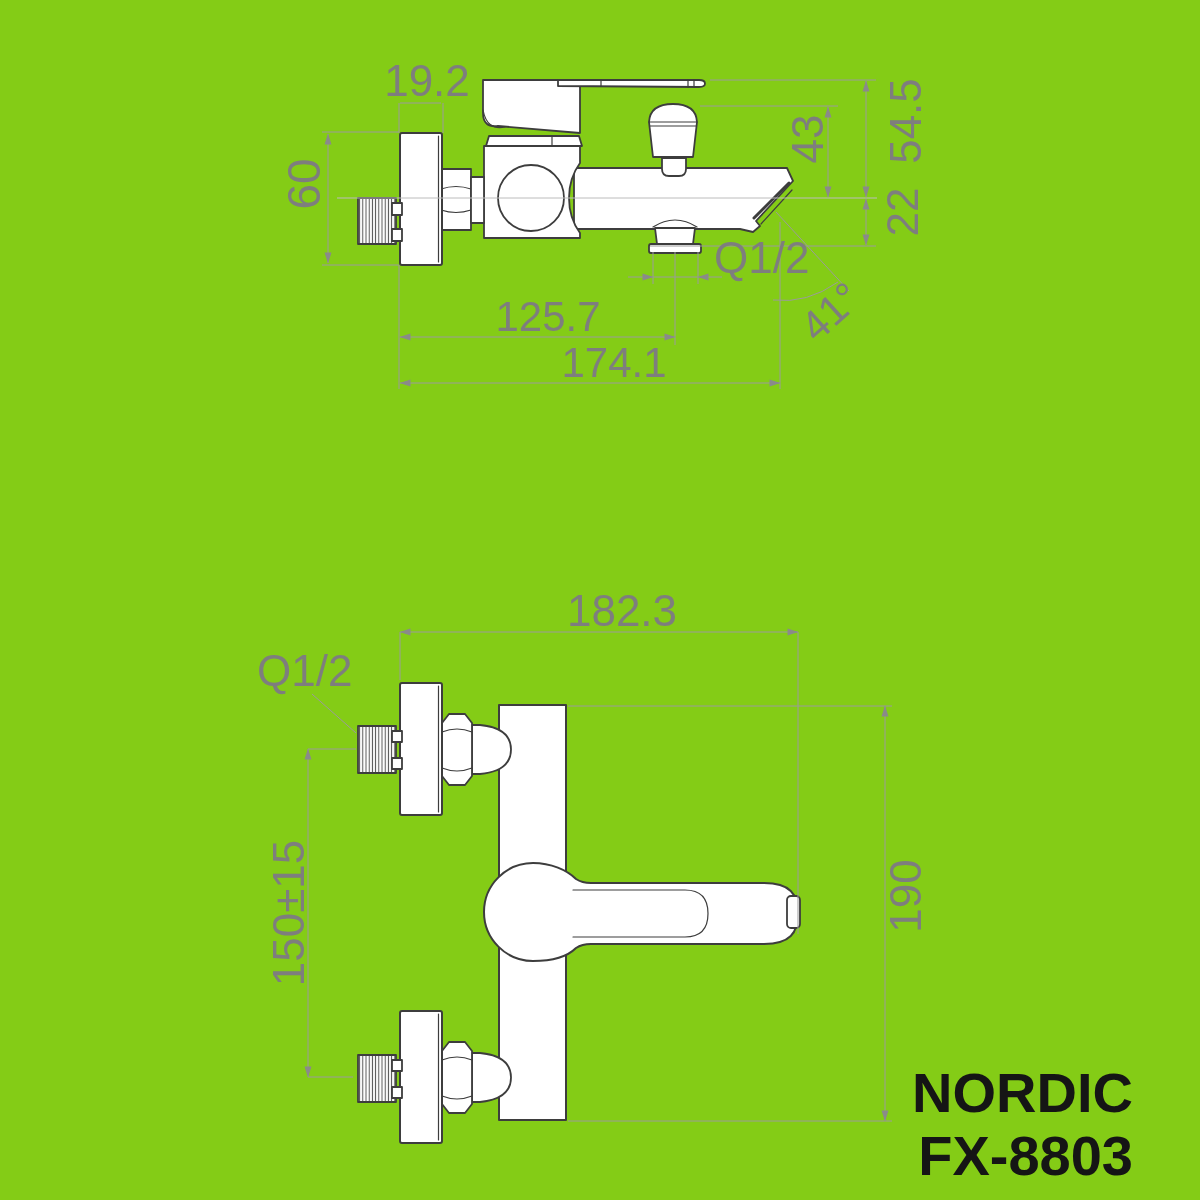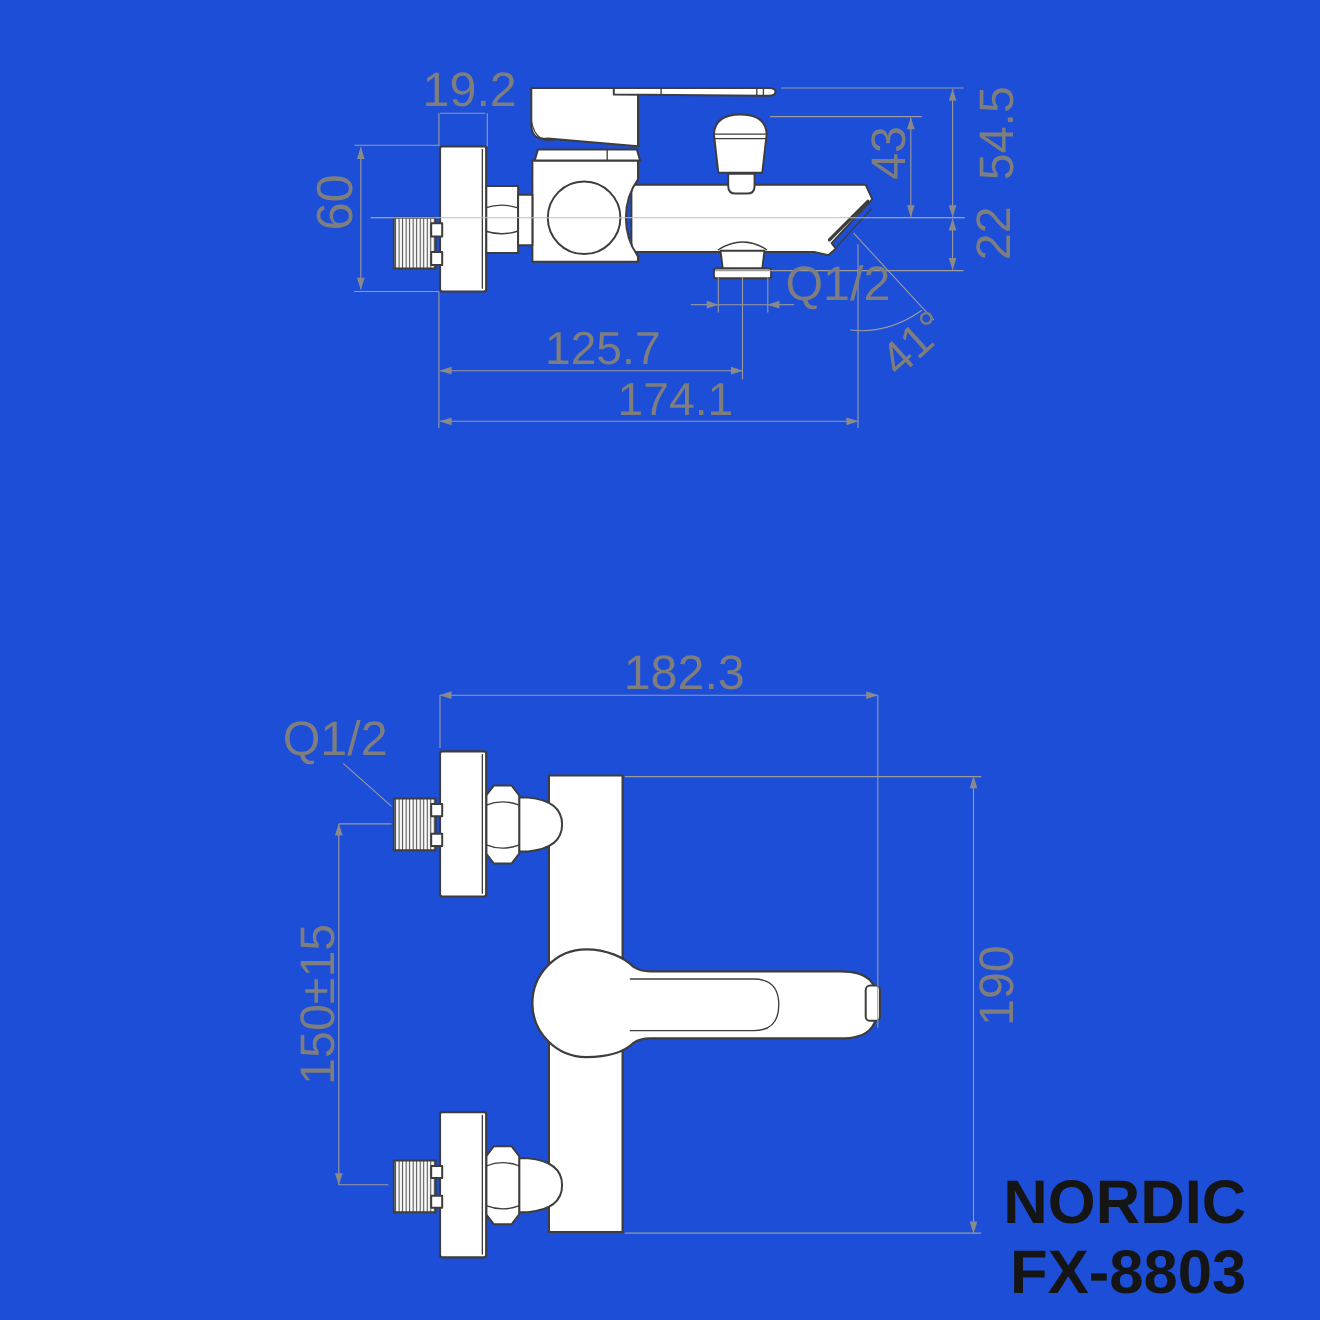--- a/index.html
+++ b/index.html
@@ -1,16 +1,16 @@
 <!DOCTYPE html>
 <html><head>
 <meta charset="utf-8">
 <style>
   html,body{margin:0;padding:0;background:#ffffff;}
-  .stage{position:relative;width:1200px;height:1200px;background:#1d4ed8;overflow:hidden;}
+  .stage{position:relative;width:1200px;height:1200px;background:#84cc16;overflow:hidden;}
   svg text{font-family:"Liberation Sans","DejaVu Sans",sans-serif;}
   .part{fill:#ffffff;stroke:#3d3d3d;stroke-width:1.8;stroke-linejoin:round;stroke-linecap:round;}
   .part2{fill:#ffffff;stroke:#3d3d3d;stroke-width:2;stroke-linejoin:round;}
   .hatched{fill:url(#hatch);stroke:#3d3d3d;stroke-width:1.8;stroke-linejoin:round;}
   .pline{fill:none;stroke:#3d3d3d;stroke-width:1.2;stroke-linecap:round;}
   .pline2{fill:none;stroke:#3d3d3d;stroke-width:3;stroke-linecap:round;}
   .dim{fill:none;stroke:#9b9b9b;stroke-width:1;}
   .cline{fill:none;stroke:#bcbcbc;stroke-width:1;}
   .dtx{fill:#7e7e7e;}
   .brand{fill:#151515;font-weight:bold;}

